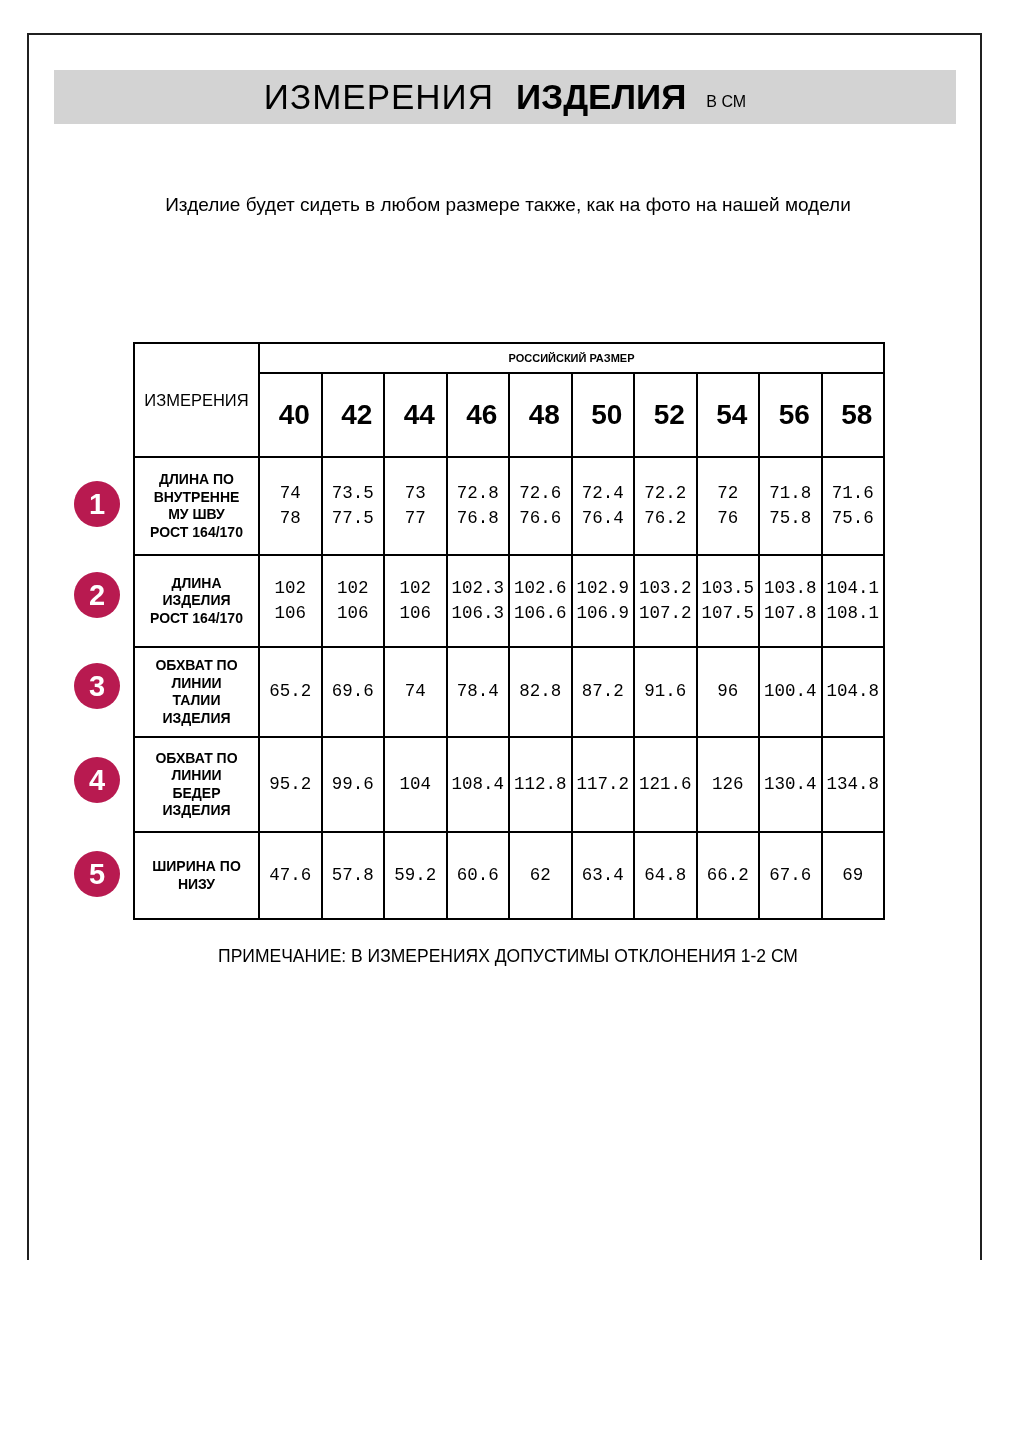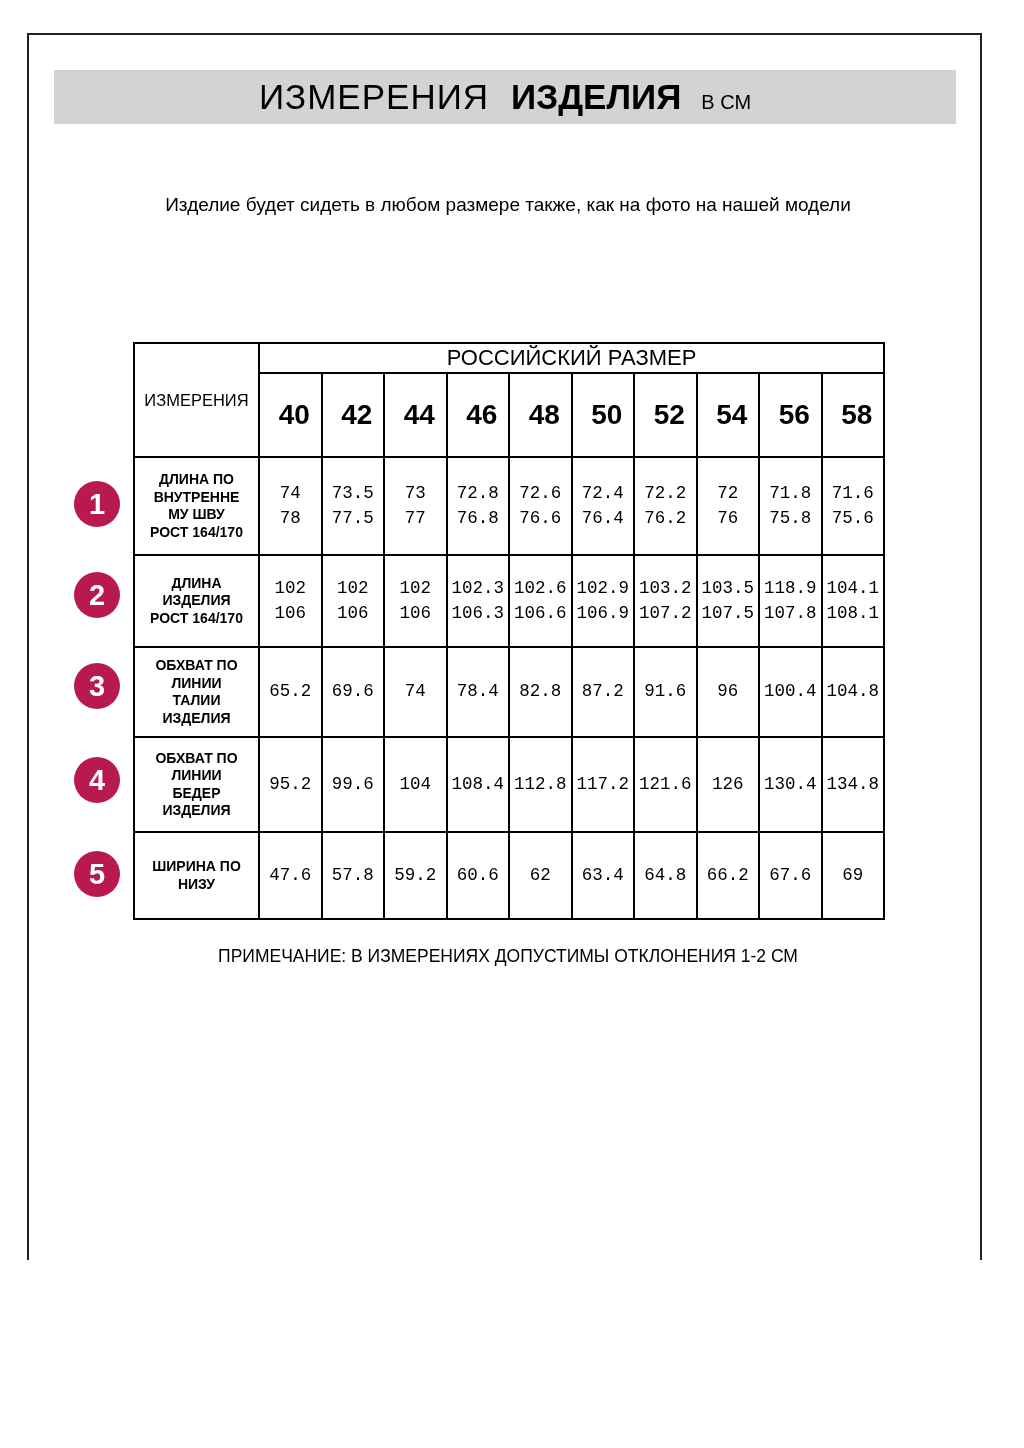--- a/index.html
+++ b/index.html
@@ -30,21 +30,21 @@
     top: 70px;
     width: 902px;
     height: 54px;
     background: var(--band_bg, #d3d3d3);
     display: flex;
     align-items: center;
     justify-content: center;
   }
   .title-word1 { font-size: 35px; letter-spacing: 1px; }
   .title-word2 { font-size: 35px; font-weight: bold; margin-left: 22px; }
-  .title-suffix { font-size: 20px; margin-left: 20px; margin-top: 10px; }
+  .title-suffix { font-size: 16px; margin-left: 20px; margin-top: 10px; }
   .model-code {
     position: absolute;
     left: 0;
     top: 144px;
     width: 1016px;
     text-align: center;
     font-size: 27px;
   }
   .subtitle {
     position: absolute;
@@ -64,21 +64,21 @@
     table-layout: fixed;
   }
   .size-table th, .size-table td {
     border: 2px solid #000;
     padding: 0;
     text-align: center;
     vertical-align: middle;
   }
   .size-table col.label-col { width: 125px; }
   .size-table col.size-col { width: 62.5px; }
-  th.group-header { height: 28px; font-size: 22px; font-weight: normal; }
+  th.group-header { height: 28px; font-size: 11px; font-weight: bold; }
   th.corner { font-size: 16.5px; font-weight: normal; }
   tr.sizes-row { height: 84px; }
   th.size-head { font-size: 28px; font-weight: bold; padding-left: 8px; }
   td.row-label {
     font-size: 14px;
     line-height: 1.25;
     white-space: pre-line;
     font-weight: bold;
   }
   td.measure-cell {
@@ -207,21 +207,21 @@
         <td class="measure-cell">102.3
 106.3</td>
         <td class="measure-cell">102.6
 106.6</td>
         <td class="measure-cell">102.9
 106.9</td>
         <td class="measure-cell">103.2
 107.2</td>
         <td class="measure-cell">103.5
 107.5</td>
-        <td class="measure-cell">118.9
+        <td class="measure-cell">103.8
 107.8</td>
         <td class="measure-cell">104.1
 108.1</td>
       </tr>
       <tr class="body-r3">
         <td class="row-label">ОБХВАТ ПО
 ЛИНИИ
 ТАЛИИ
 ИЗДЕЛИЯ</td>
         <td class="measure-cell">65.2</td>

